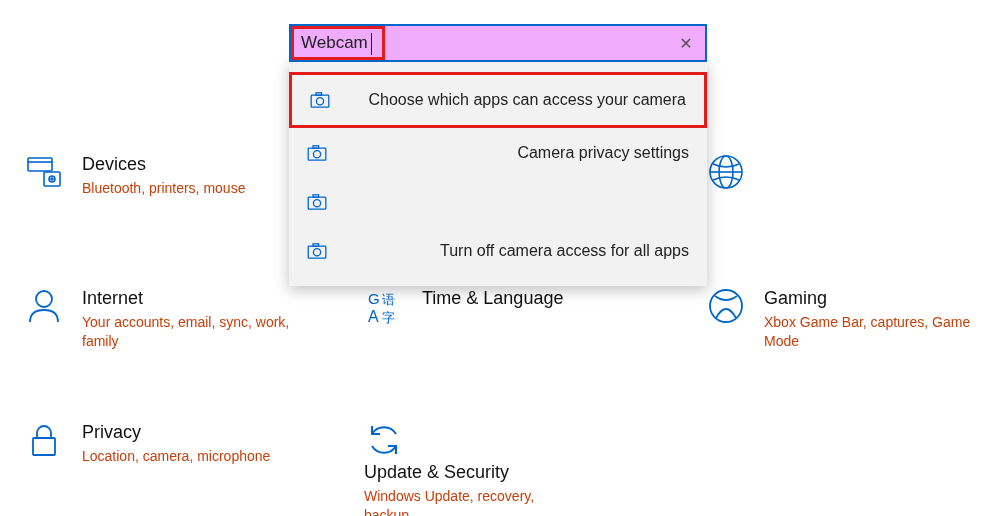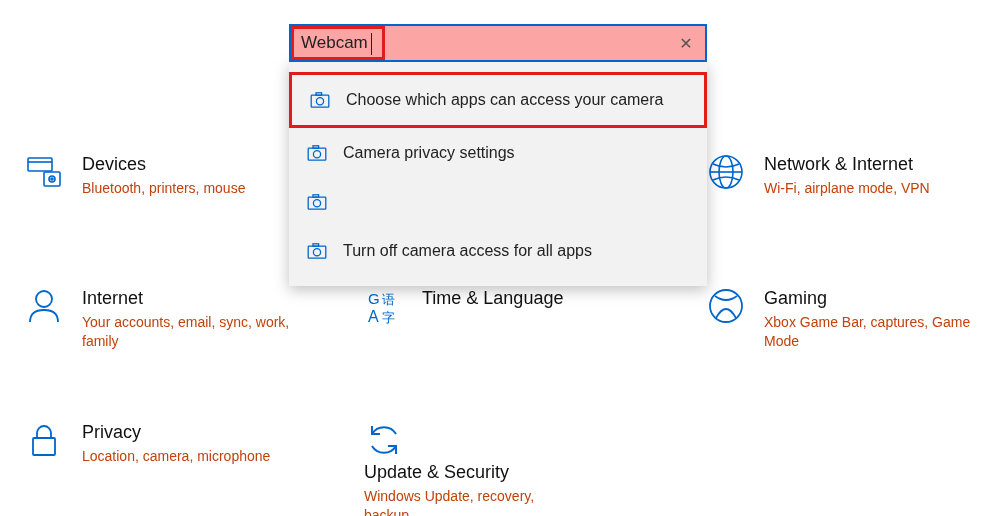--- a/index.html
+++ b/index.html
@@ -11,21 +11,21 @@
     position: relative;
     overflow: hidden;
   }
   .search-wrap {
     position: absolute;
     left: 289px;
     top: 24px;
     width: 418px;
     height: 38px;
     border: 2px solid #0066cc;
-    background: #fca5a5;
+    background: #f0abfc;
     display: flex;
     align-items: center;
     z-index: 5;
   }
   .search-text-box {
     position: absolute;
     left: 0; top: 0;
     height: 100%;
     width: 94px;
     border: 3px solid #e21b1b;
@@ -69,20 +69,21 @@
     padding-top: 10px;
     padding-bottom: 10px;
   }
   .dd-item {
     display: flex;
     align-items: center;
     padding: 16px 18px;
     cursor: pointer;
     font-size: 16px;
     color: #222;
+    justify-content: space-between;
   }
   .dd-icon {
     width: 20px;
     height: 16px;
     margin-right: 16px;
     flex-shrink: 0;
   }
   .dd-highlight {
     border: 3px solid #e21b1b;
   }
@@ -190,24 +191,20 @@
 <div class="tile" style="left:706px; top:152px;">
   <div class="tile-icon">
     <svg viewBox="0 0 40 40" fill="none" stroke="#0066cc" stroke-width="1.6">
       <circle cx="20" cy="20" r="16"></circle>
       <ellipse cx="20" cy="20" rx="7" ry="16"></ellipse>
       <line x1="4" y1="20" x2="36" y2="20"></line>
       <path d="M7 12 Q20 18 33 12"></path>
       <path d="M7 28 Q20 22 33 28"></path>
     </svg>
   </div>
-  <div class="tile-body">
-    <div class="tile-title">Network &amp; Internet</div>
-    <div class="tile-sub">Wi-Fi, airplane mode, VPN</div>
-  </div>
 </div>
 
 <div class="tile" style="left:24px; top:286px;">
   <div class="tile-icon">
     <svg viewBox="0 0 40 40" fill="none" stroke="#0066cc" stroke-width="1.8">
       <circle cx="20" cy="13" r="8"></circle>
       <path d="M6 36 Q6 24 20 24 Q34 24 34 36"></path>
     </svg>
   </div>
   <div class="tile-body">

